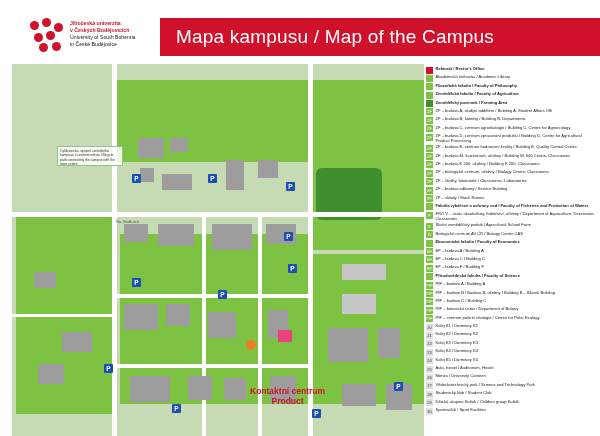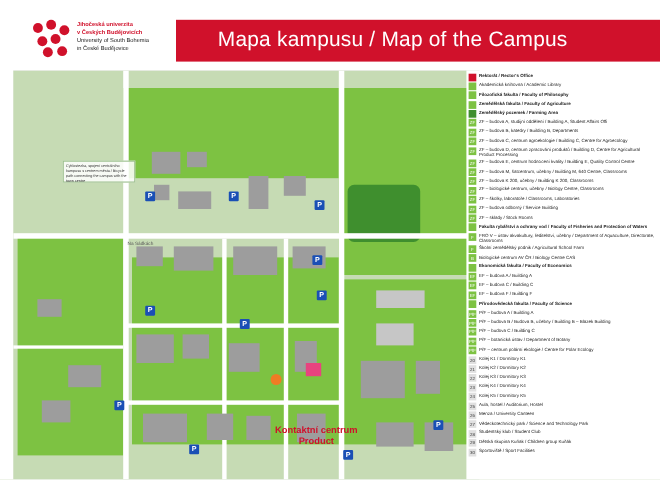--- a/index.html
+++ b/index.html
@@ -20,21 +20,21 @@
   .logo-mark span:nth-child(1){width:9px;height:9px;left:0px;top:3px;}
   .logo-mark span:nth-child(2){width:9px;height:9px;left:12px;top:0px;}
   .logo-mark span:nth-child(3){width:9px;height:9px;left:24px;top:5px;}
   .logo-mark span:nth-child(4){width:9px;height:9px;left:4px;top:15px;}
   .logo-mark span:nth-child(5){width:9px;height:9px;left:16px;top:13px;}
   .logo-mark span:nth-child(6){width:9px;height:9px;left:9px;top:25px;}
   .logo-mark span:nth-child(7){width:9px;height:9px;left:22px;top:24px;}
   .logo-text{font-size:5.2px;line-height:7px;color:#222;padding-top:2px;}
   .logo-text .cz{color:#d0112b;font-weight:bold;}
   .title-bar{position:absolute;left:160px;top:18px;width:440px;height:38px;background:#d0112b;
-             color:#fff;display:flex;align-items:center;padding-left:38px;box-sizing:border-box;}
+             color:#fff;display:flex;align-items:center;padding-left:16px;box-sizing:border-box;}
   .title-bar .t{font-size:19px;letter-spacing:.2px;}
 
   
   .map{position:absolute;left:0;top:64px;width:424px;height:405px;background:#e5e5e5;overflow:hidden;margin-left:12px;}
   .mapbase{position:absolute;left:0;top:0;width:424px;height:372px;}
   .greenblock{position:absolute;background:#7dc242;}
   .darkgreen{position:absolute;background:#3f8f2e;}
   .road{position:absolute;background:#ffffff;}
   .water{position:absolute;background:#9fd3ea;}
   .bldg{position:absolute;background:#9d9d9d;}

